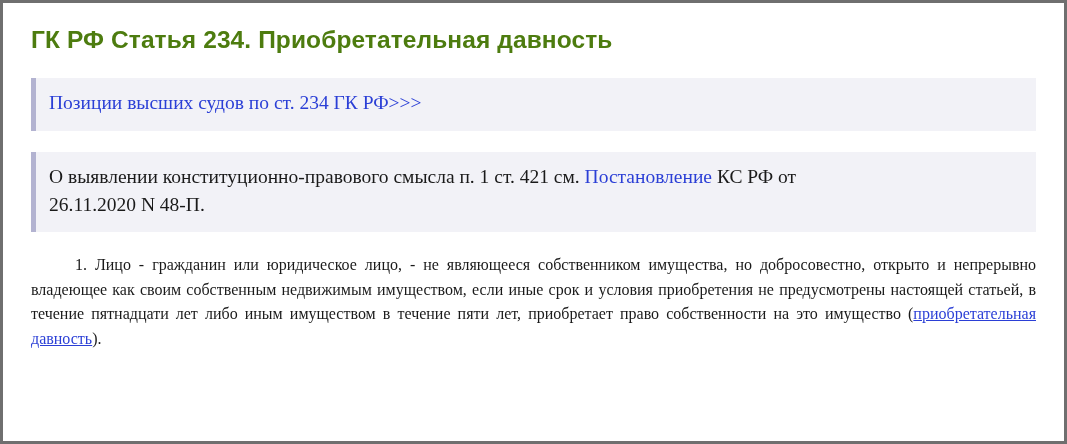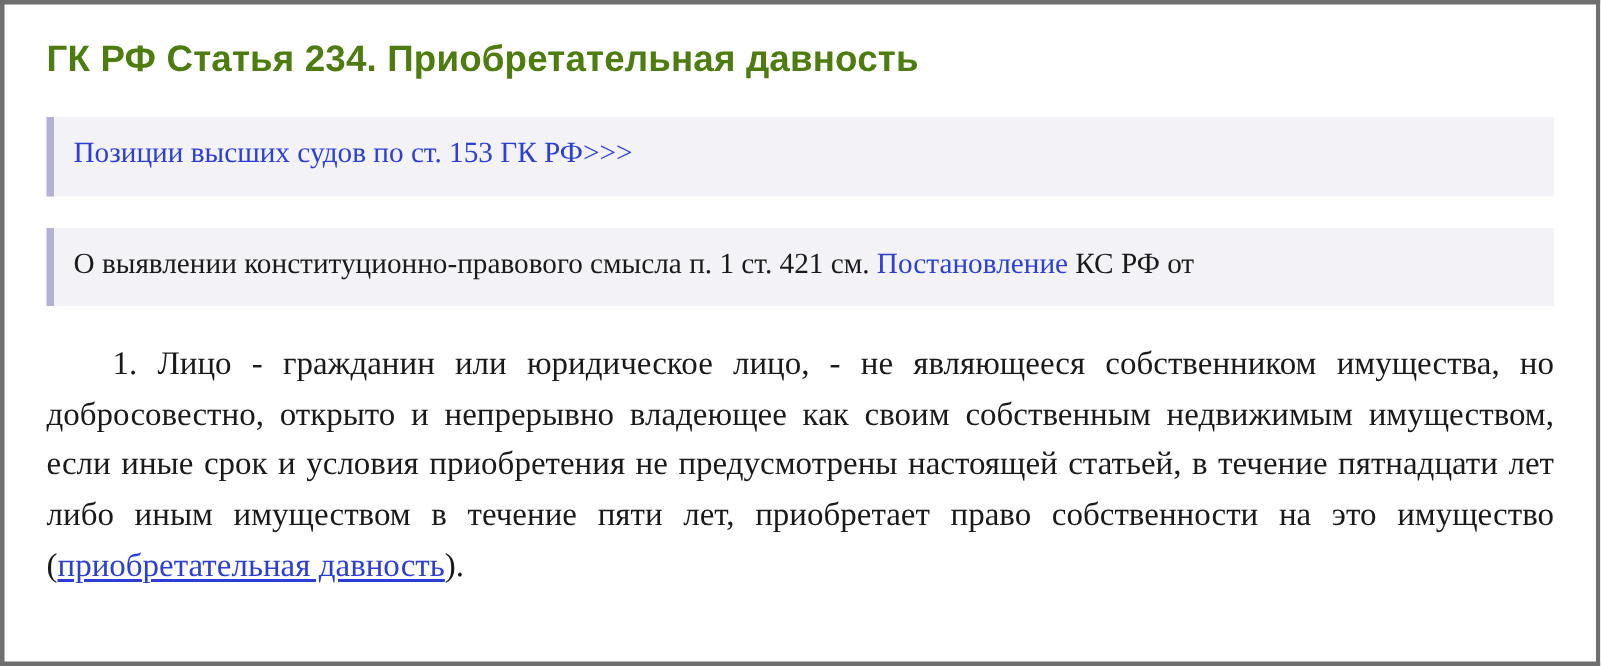--- a/index.html
+++ b/index.html
@@ -84,21 +84,21 @@
     color: #2b3fd6;
     text-decoration: none;
   }
   .link-blue-arrows {
     color: #2b3fd6;
     text-decoration: none;
   }
 
   .body-text {
     font-family: "Liberation Serif", serif;
-    font-size: 22px;
+    font-size: 16px;
     color: #1a1a1a;
     line-height: 1.53;
     text-align: justify;
     text-indent: 44px;
     margin: 0;
   }
   .link-underline {
     color: #2b3fd6;
     text-decoration: underline;
   }
@@ -111,23 +111,24 @@
   <div class="page-border-top"></div>
   <div class="page-border-bottom"></div>
   <div class="page-border-left"></div>
   <div class="page-border-right"></div>
 
   <div class="content">
 
     <h1 class="doc-title">ГК РФ Статья 234. Приобретательная давность</h1>
 
     <div class="note-block">
-      <div class="note-line"><span class="link-blue">Позиции высших судов по ст. 153 ГК РФ</span><span class="link-blue-arrows">&gt;&gt;&gt;</span></div>
+      <div class="note-line"><span class="link-blue">Позиции высших судов по ст. 234 ГК РФ</span><span class="link-blue-arrows">&gt;&gt;&gt;</span></div>
     </div>
 
     <div class="note-block">
       <div class="note-line"><span>О выявлении конституционно-правового смысла п. 1 ст. 421 см. </span><span class="link-blue">Постановление</span><span> КС РФ от</span></div>
+      <div class="note-line">26.11.2020 N 48-П.</div>
     </div>
 
     <p class="body-text"><span>1. Лицо - гражданин или юридическое лицо, - не являющееся собственником имущества, но добросовестно, открыто и непрерывно владеющее как своим собственным недвижимым имуществом, если иные срок и условия приобретения не предусмотрены настоящей статьей, в течение пятнадцати лет либо иным имуществом в течение пяти лет, приобретает право собственности на это имущество (</span><span class="link-underline">приобретательная давность</span><span>).</span></p>
 
   </div>
 </div>
 
 </body></html>

